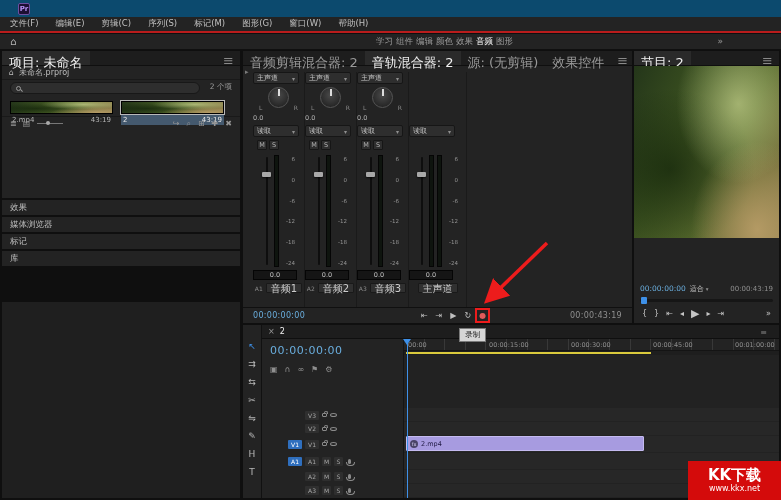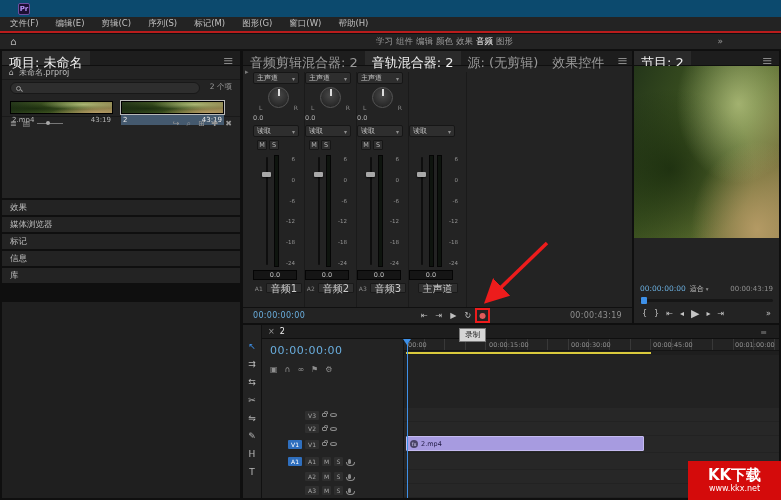--- a/index.html
+++ b/index.html
@@ -238,21 +238,20 @@
         <span>✖</span>
       </span>
   </div>
 </div>
 
 <div class="side-stack">
 
 <div class="side-bar">效果</div>
     <div class="side-bar">媒体浏览器</div>
     <div class="side-bar">标记</div>
-    <div class="side-bar">信息</div>
     <div class="side-bar">库</div>
   </div>
 <div class="lib-body"></div>
 
 <div class="mixer">
   <div class="tabbar">
     <span class="tab">音频剪辑混合器: 2</span>
     <span class="tab active">音轨混合器: 2</span>
     <span class="tab">源: (无剪辑)</span>
     <span class="tab">效果控件</span>

